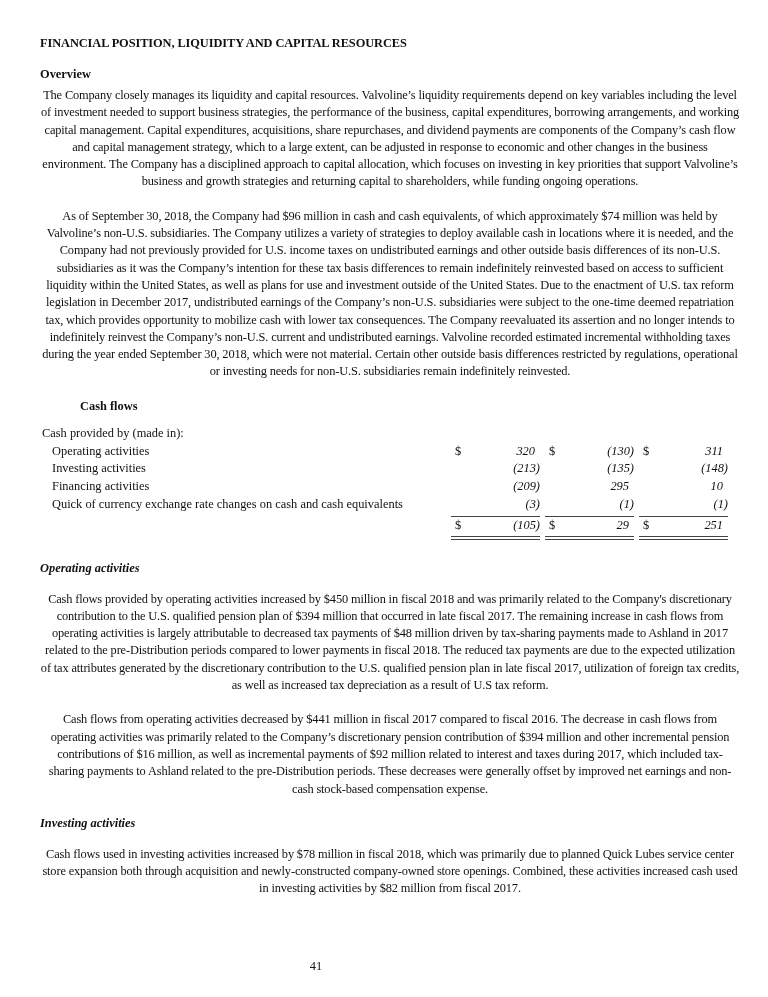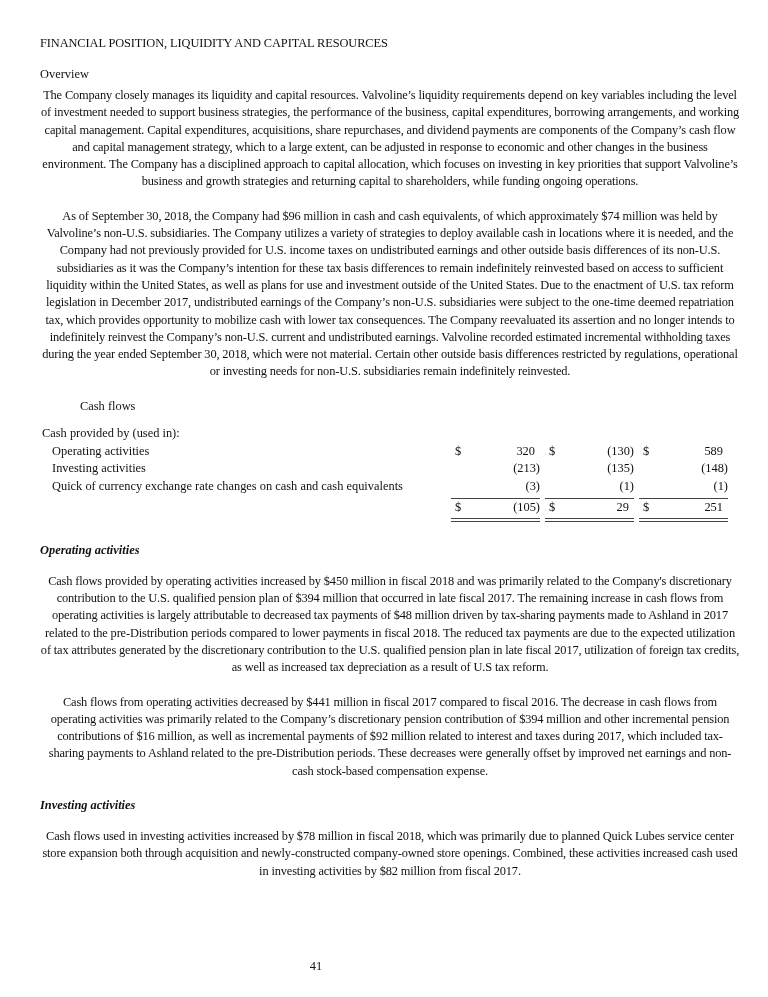--- a/index.html
+++ b/index.html
@@ -18,28 +18,28 @@
     line-height: 17.3px;
   }
   .page {
     position: absolute;
     left: 40px;
     top: 35px;
     width: 700px;
   }
   h1.section-title {
     font-size: 12.4px;
-    font-weight: normal;
+    font-weight: bold;
     margin: 0 0 14px 0;
     line-height: 17px;
     letter-spacing: -0.1px;
   }
   h2.sub-title {
     font-size: 12.4px;
-    font-weight: normal;
+    font-weight: bold;
     margin: 0 0 4px 0;
     line-height: 17px;
   }
   h3.ital-title {
     font-size: 12.4px;
     font-weight: bold;
     font-style: italic;
     margin: 0 0 14px 0;
     line-height: 17px;
   }
@@ -83,20 +83,21 @@
     text-align: center;
   }
   .yr .dollar {
     position: absolute;
     left: 4px;
   }
   .yr .val {
     position: absolute;
     right: 0;
     text-align: right;
+    font-style: italic;
   }
   .yr .val.pos { right: 5px; }
   .header-row {
     height: 20px;
   }
   .rule-label {
     position: absolute;
     left: 0;
     width: 405px;
     bottom: 0;
@@ -140,49 +141,61 @@
   <h2 class="sub-title">Overview</h2>
   <p>The Company closely manages its liquidity and capital resources. Valvoline’s liquidity requirements depend on key variables including the level of investment needed to support business strategies, the performance of the business, capital expenditures, borrowing arrangements, and working capital management. Capital expenditures, acquisitions, share repurchases, and dividend payments are components of the Company’s cash flow and capital management strategy, which to a large extent, can be adjusted in response to economic and other changes in the business environment. The Company has a disciplined approach to capital allocation, which focuses on investing in key priorities that support Valvoline’s business and growth strategies and returning capital to shareholders, while funding ongoing operations.</p>
   <p>As of September 30, 2018, the Company had $96 million in cash and cash equivalents, of which approximately $74 million was held by Valvoline’s non-U.S. subsidiaries. The Company utilizes a variety of strategies to deploy available cash in locations where it is needed, and the Company had not previously provided for U.S. income taxes on undistributed earnings and other outside basis differences of its non-U.S. subsidiaries as it was the Company’s intention for these tax basis differences to remain indefinitely reinvested based on access to sufficient liquidity within the United States, as well as plans for use and investment outside of the United States. Due to the enactment of U.S. tax reform legislation in December 2017, undistributed earnings of the Company’s non-U.S. subsidiaries were subject to the one-time deemed repatriation tax, which provides opportunity to mobilize cash with lower tax consequences. The Company reevaluated its assertion and no longer intends to indefinitely reinvest the Company’s non-U.S. current and undistributed earnings. Valvoline recorded estimated incremental withholding taxes during the year ended September 30, 2018, which were not material. Certain other outside basis differences restricted by regulations, operational or investing needs for non-U.S. subsidiaries remain indefinitely reinvested.</p>
 
   <h2 class="sub-title" style="margin-top:0;margin-left:40px;">Cash flows</h2>
 
   <div class="cf-table">
 
 
     <div class="row">
-      <span class="cell-label">Cash provided by (used in):</span>
+      <span class="cell-label">Cash provided by (made in):</span>
     </div>
 
     <div id="data-rows">
         <div class="row">
           <span class="cell-label indent">Operating activities</span>
           <div class="yr y0">
             <span class="dollar">$</span>
             <span class="val pos">320</span>
           </div>
           <div class="yr y1">
             <span class="dollar">$</span>
             <span class="val">(130)</span>
           </div>
           <div class="yr y2">
             <span class="dollar">$</span>
-            <span class="val pos">589</span>
+            <span class="val pos">311</span>
           </div>
         </div>
         <div class="row">
           <span class="cell-label indent">Investing activities</span>
           <div class="yr y0">
             <span class="val">(213)</span>
           </div>
           <div class="yr y1">
             <span class="val">(135)</span>
           </div>
           <div class="yr y2">
             <span class="val">(148)</span>
+          </div>
+        </div>
+        <div class="row">
+          <span class="cell-label indent">Financing activities</span>
+          <div class="yr y0">
+            <span class="val">(209)</span>
+          </div>
+          <div class="yr y1">
+            <span class="val pos">295</span>
+          </div>
+          <div class="yr y2">
+            <span class="val pos">10</span>
           </div>
         </div>
         <div class="row">
           <span class="cell-label indent">Quick of currency exchange rate changes on cash and cash equivalents</span>
           <div class="yr y0">
             <span class="val">(3)</span>
           </div>
           <div class="yr y1">
             <span class="val">(1)</span>
           </div>

